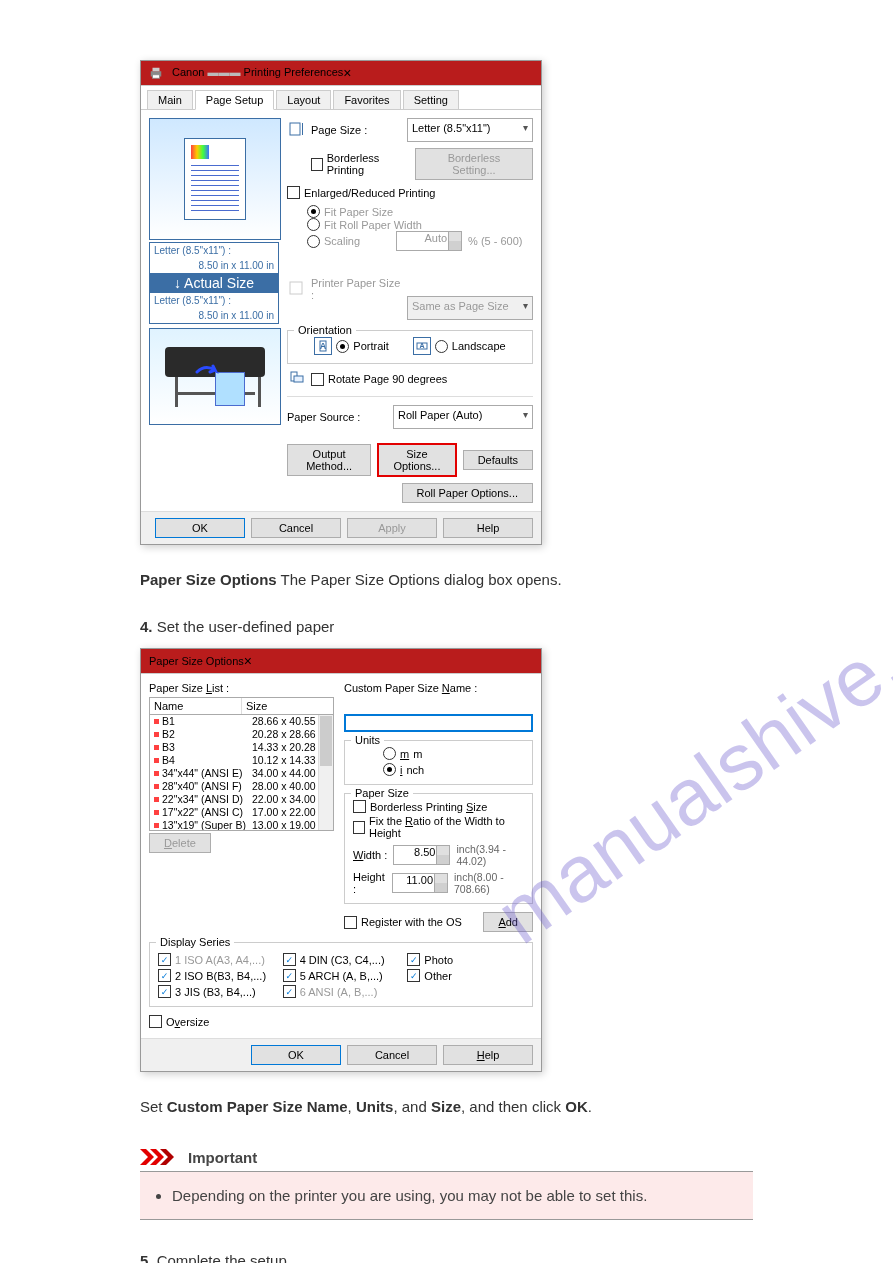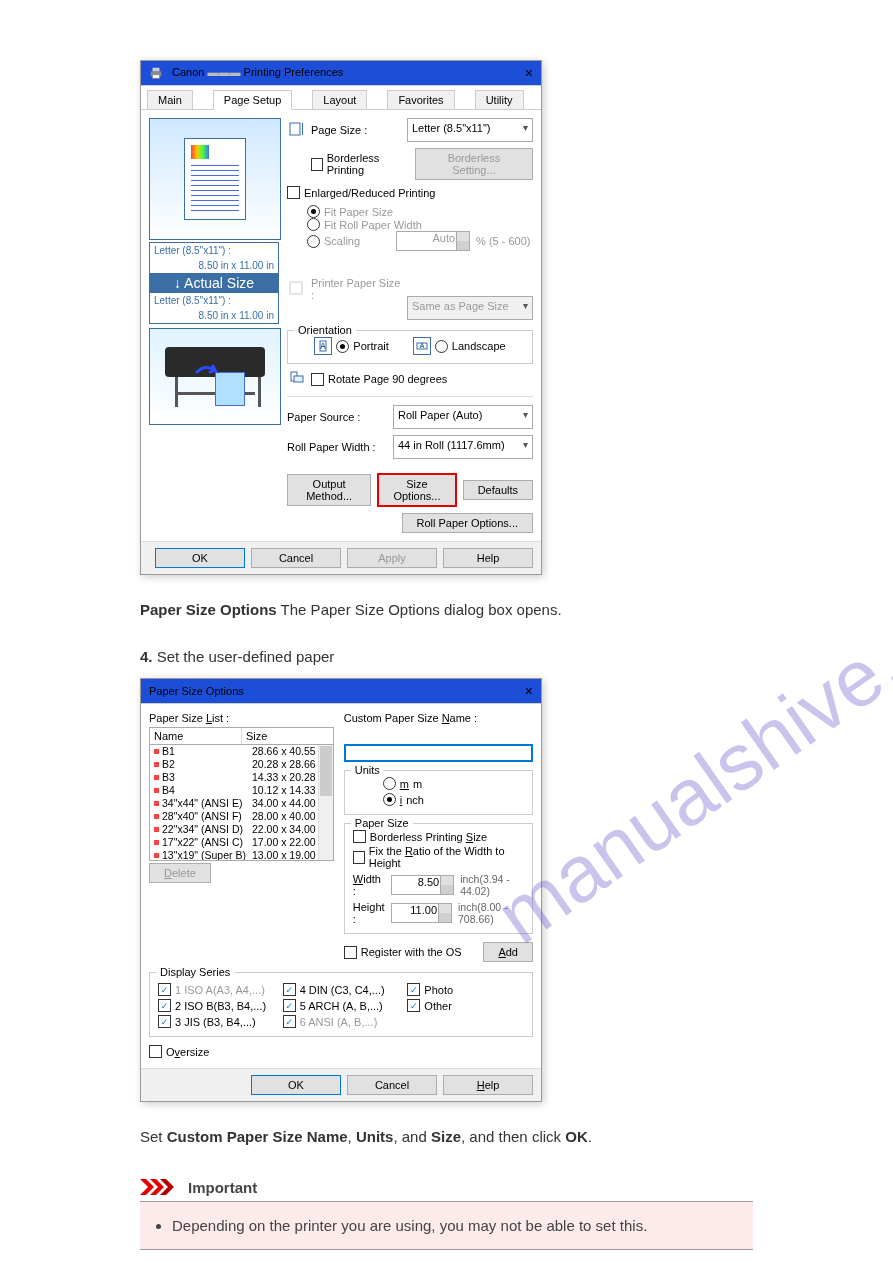--- a/index.html
+++ b/index.html
@@ -34,43 +34,42 @@
   .dialog {
     border: 1px solid #999;
     background: #f0f0f0;
     box-shadow: 2px 2px 8px rgba(0,0,0,0.2);
     margin-bottom: 20px;
     position: relative;
     z-index: 2;
   }
   .titlebar {
     display: flex;
-    justify-content: space-between;
-    align-items: center;
-    background: #1d4ed8;
+    align-items: center;
+    background: #b91c1c;
     border-bottom: 1px solid #ccc;
     padding: 4px 8px;
     font-size: 11px;
   }
   .titlebar .icon {
     display: inline-block;
     width: 14px; height: 14px;
     margin-right: 6px;
     vertical-align: middle;
   }
   .close-x {
     font-size: 14px;
     cursor: default;
   }
   .tabs {
     display: flex;
     border-bottom: 1px solid #ccc;
     background: #fff;
     padding: 4px 6px 0 6px;
-    gap: 20px;
+    gap: 2px;
   }
   .tab {
     padding: 3px 10px;
     border: 1px solid #ccc;
     border-bottom: none;
     background: #f0f0f0;
     font-size: 11px;
   }
   .tab.active {
     background: #fff;
@@ -335,21 +334,21 @@
     position: absolute;
     left: 0; top: 4px;
     width: 5px; height: 5px;
     background: #ff4040;
   }
   .list-row .c2 { flex: 1; }
   .input {
     border: 1px solid #aaa;
     background: #fff;
     height: 18px;
-    padding: 0 8px;
+    padding: 0 0;
   }
   .input.spin { width: 50px; position: relative; text-align: right; padding-right: 14px; }
   .input.spin::after {
     content: "";
     position: absolute;
     right: 0; top: 0; bottom: 0;
     width: 12px;
     border-left: 1px solid #aaa;
     background: linear-gradient(#e0e0e0 50%, #d0d0d0 50%);
   }
@@ -407,21 +406,21 @@
         <span style="color:#bbb;">▬▬▬</span>
         <span>Printing Preferences</span>
       </span>
       <span class="close-x">×</span>
     </div>
     <div class="tabs">
       <div class="tab">Main</div>
       <div class="tab active">Page Setup</div>
       <div class="tab">Layout</div>
       <div class="tab">Favorites</div>
-      <div class="tab">Utility</div>
+      <div class="tab">Setting</div>
     </div>
     <div class="dialog-body">
       <div class="preview-pane">
         <div class="preview-img">
           <div class="doc-thumb">
               <div class="lines"></div>
             </div>
         </div>
         <div class="preview-info">
           <div class="row">Letter (8.5"x11") :</div>
@@ -543,24 +542,20 @@
               <span>Rotate Page 90 degrees</span>
           </span>
         </div>
 
         <div style="border-top:1px solid #ddd; margin:2px 0;"></div>
 
         <div class="form-row">
           <span class="lbl" style="width:100px;">Paper Source :</span>
           <div class="select">Roll Paper (Auto)</div>
         </div>
-        <div class="form-row">
-          <span class="lbl" style="width:100px;">Roll Paper Width :</span>
-          <div class="select">44 in Roll (1117.6mm)</div>
-        </div>
         <div class="form-row" style="justify-content:flex-end; gap:6px; margin-top:8px;">
           <span class="btn">Output Method...</span>
           <span class="btn highlight">Size Options...</span>
           <span class="btn">Defaults</span>
         </div>
 
         <div class="form-row" style="justify-content:flex-end;">
           <span class="btn">Roll Paper Options...</span>
         </div>
       </div>

